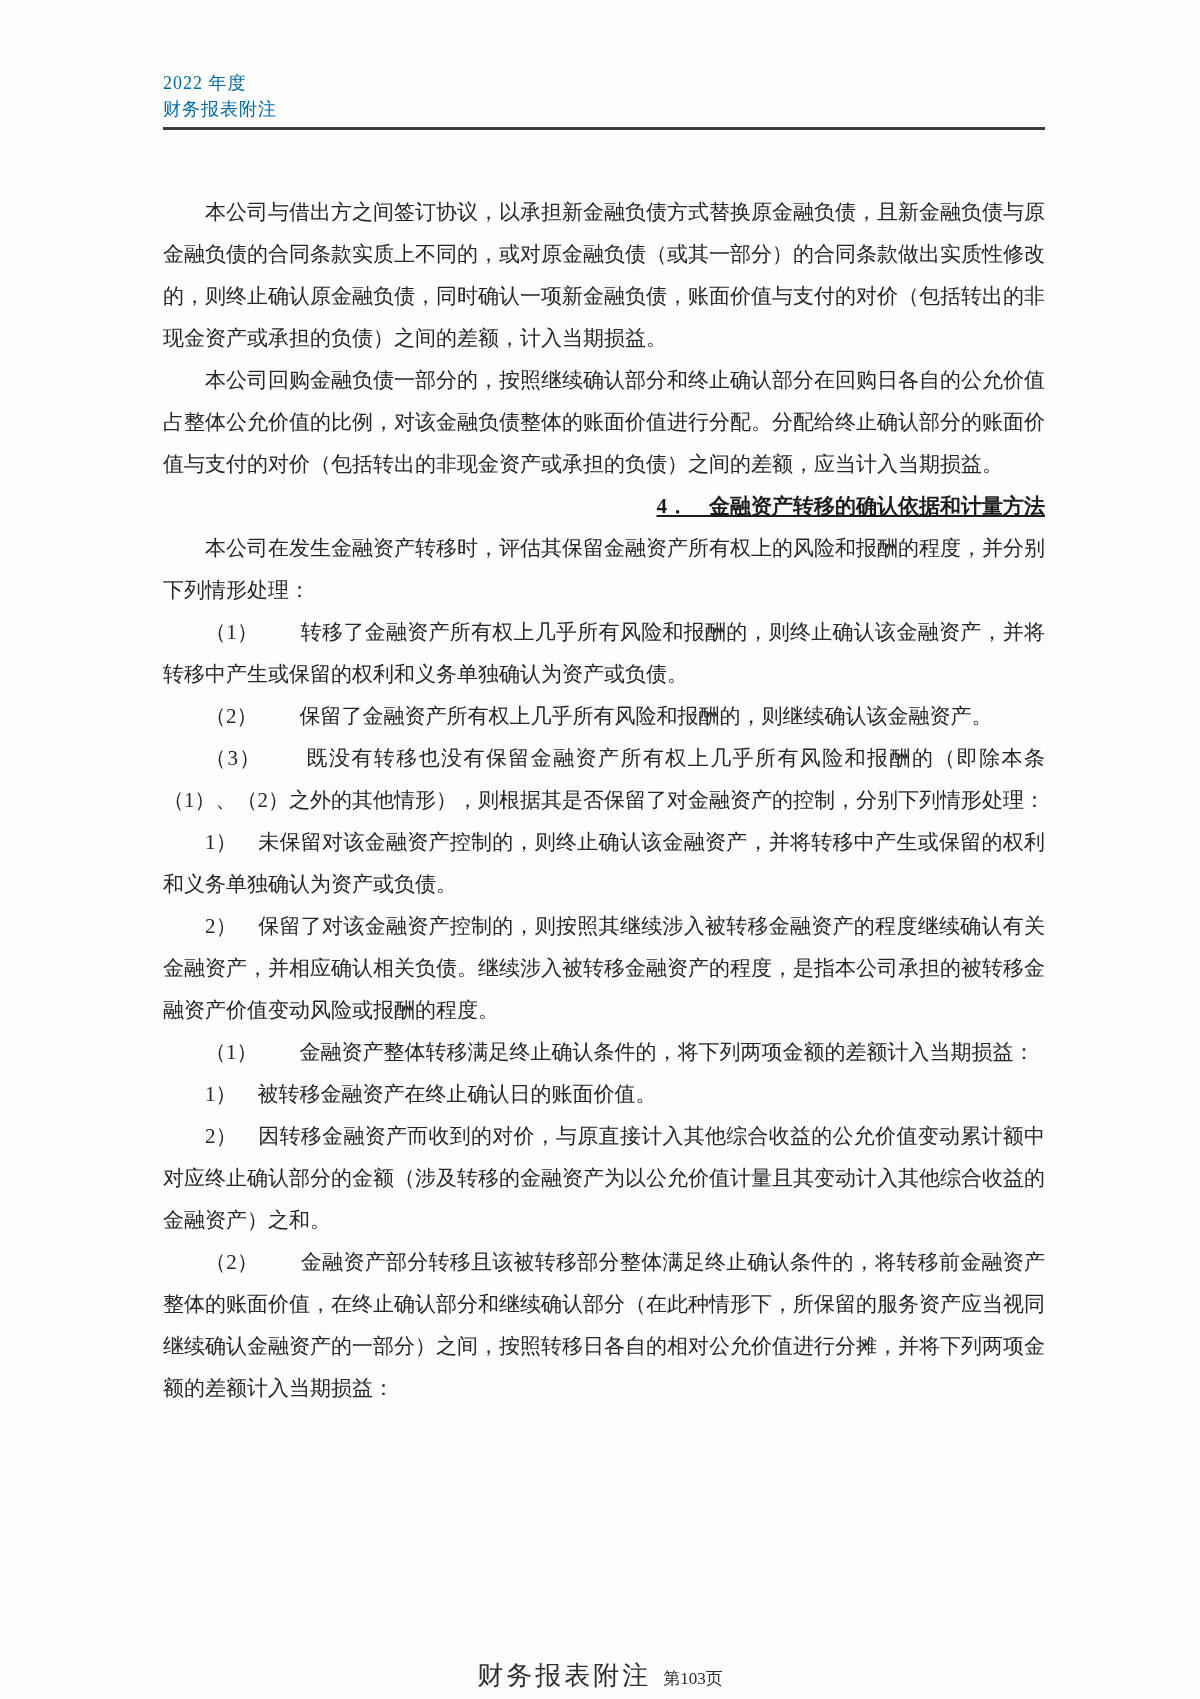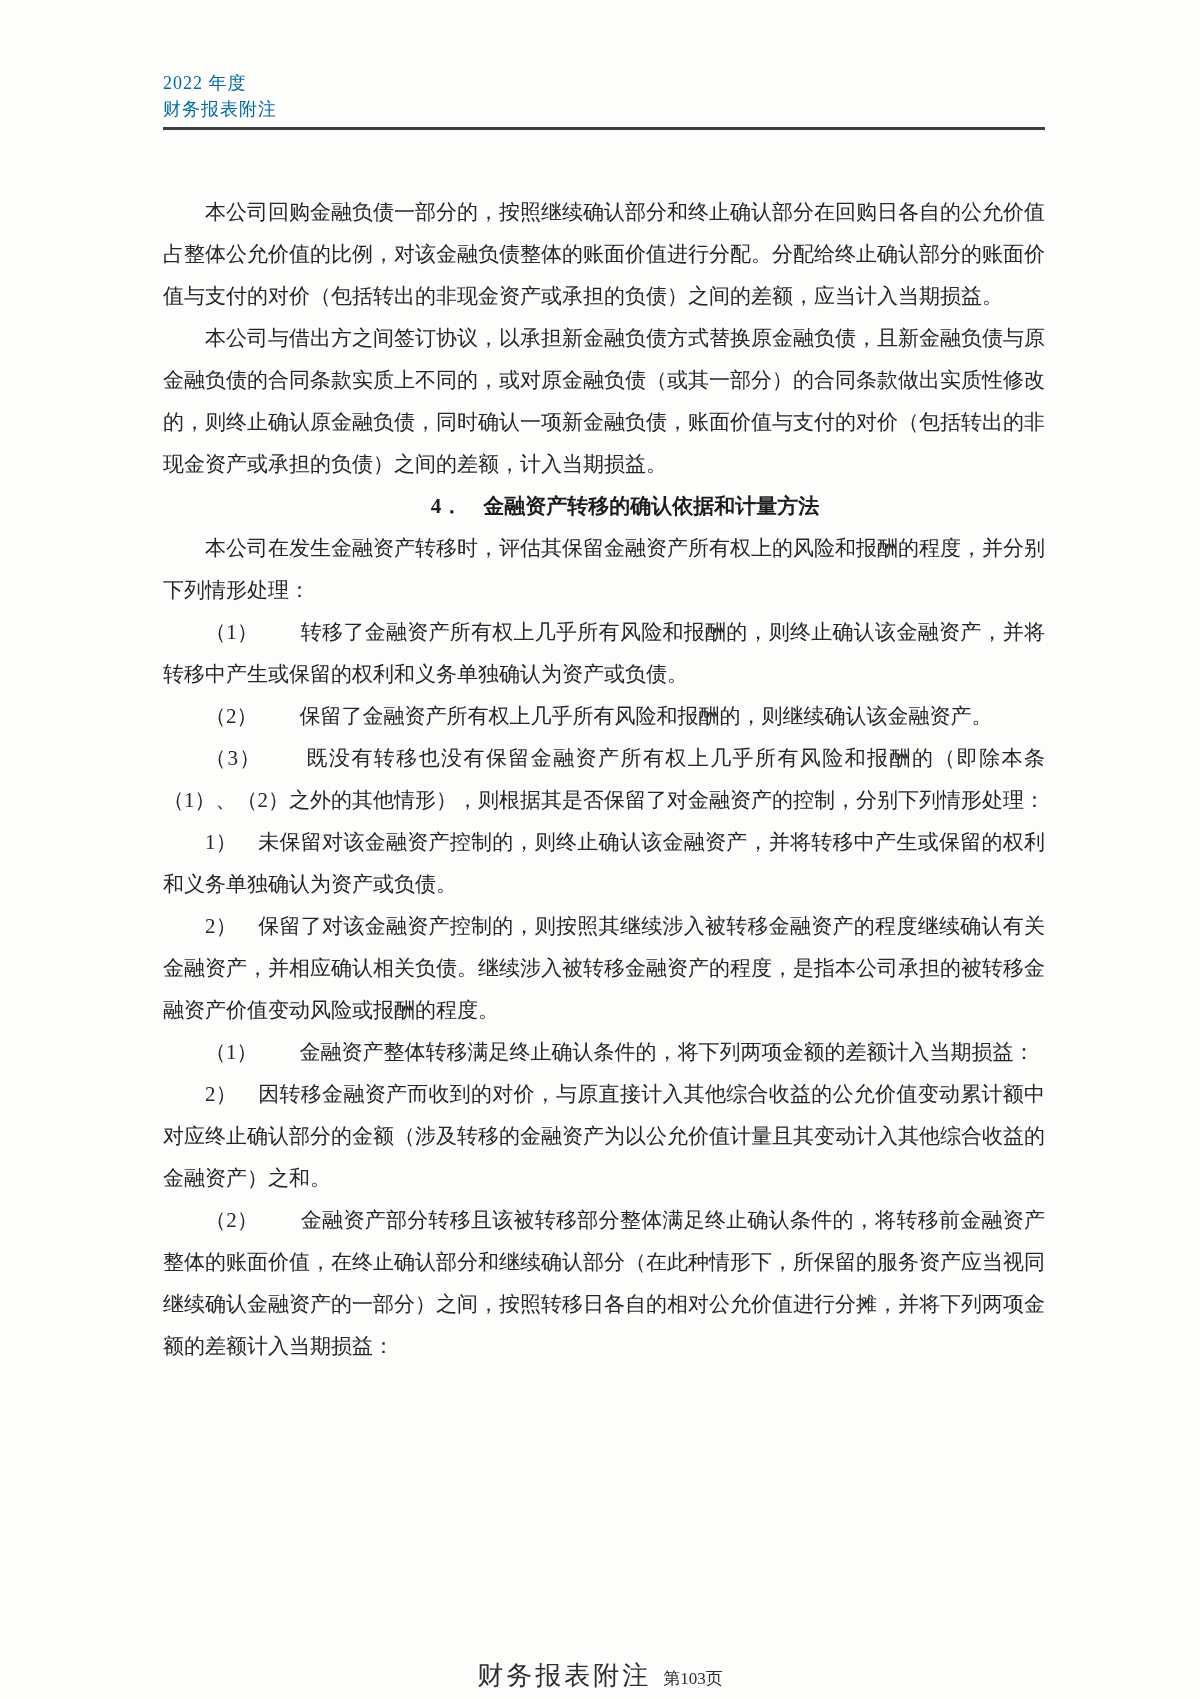--- a/index.html
+++ b/index.html
@@ -43,22 +43,23 @@
   }
   .doc-body p.para {
     margin: 0;
     text-align: justify;
     text-indent: 2em;
     line-height: 42px;
     color: #262626;
   }
   .doc-body p.heading {
     font-weight: bold;
-    text-align: center;
+    text-align: right;
     color: #1c1c1c;
+    text-decoration: underline;
   }
   .footer {
     position: absolute;
     left: 0;
     right: 0;
     top: 1658px;
     text-align: center;
     white-space: nowrap;
   }
   .footer-title {
@@ -77,30 +78,31 @@
 
 <div class="page">
 
   <header class="header">
     <div class="hdr-line">2022 年度</div>
     <div class="hdr-line">财务报表附注</div>
     <div class="hdr-rule"></div>
   </header>
 
   <main class="doc-body" id="paragraphs">
+      <p class="para">本公司与借出方之间签订协议，以承担新金融负债方式替换原金融负债，且新金融负债与原金融负债的合同条款实质上不同的，或对原金融负债（或其一部分）的合同条款做出实质性修改的，则终止确认原金融负债，同时确认一项新金融负债，账面价值与支付的对价（包括转出的非现金资产或承担的负债）之间的差额，计入当期损益。</p>
       <p class="para">本公司回购金融负债一部分的，按照继续确认部分和终止确认部分在回购日各自的公允价值占整体公允价值的比例，对该金融负债整体的账面价值进行分配。分配给终止确认部分的账面价值与支付的对价（包括转出的非现金资产或承担的负债）之间的差额，应当计入当期损益。</p>
-      <p class="para">本公司与借出方之间签订协议，以承担新金融负债方式替换原金融负债，且新金融负债与原金融负债的合同条款实质上不同的，或对原金融负债（或其一部分）的合同条款做出实质性修改的，则终止确认原金融负债，同时确认一项新金融负债，账面价值与支付的对价（包括转出的非现金资产或承担的负债）之间的差额，计入当期损益。</p>
       <p class="para heading">4．　金融资产转移的确认依据和计量方法</p>
       <p class="para">本公司在发生金融资产转移时，评估其保留金融资产所有权上的风险和报酬的程度，并分别下列情形处理：</p>
       <p class="para">（1）　　转移了金融资产所有权上几乎所有风险和报酬的，则终止确认该金融资产，并将转移中产生或保留的权利和义务单独确认为资产或负债。</p>
       <p class="para">（2）　　保留了金融资产所有权上几乎所有风险和报酬的，则继续确认该金融资产。</p>
       <p class="para">（3）　　既没有转移也没有保留金融资产所有权上几乎所有风险和报酬的（即除本条（1）、（2）之外的其他情形），则根据其是否保留了对金融资产的控制，分别下列情形处理：</p>
       <p class="para">1）　未保留对该金融资产控制的，则终止确认该金融资产，并将转移中产生或保留的权利和义务单独确认为资产或负债。</p>
       <p class="para">2）　保留了对该金融资产控制的，则按照其继续涉入被转移金融资产的程度继续确认有关金融资产，并相应确认相关负债。继续涉入被转移金融资产的程度，是指本公司承担的被转移金融资产价值变动风险或报酬的程度。</p>
       <p class="para">（1）　　金融资产整体转移满足终止确认条件的，将下列两项金额的差额计入当期损益：</p>
+      <p class="para">1）　被转移金融资产在终止确认日的账面价值。</p>
       <p class="para">2）　因转移金融资产而收到的对价，与原直接计入其他综合收益的公允价值变动累计额中对应终止确认部分的金额（涉及转移的金融资产为以公允价值计量且其变动计入其他综合收益的金融资产）之和。</p>
       <p class="para">（2）　　金融资产部分转移且该被转移部分整体满足终止确认条件的，将转移前金融资产整体的账面价值，在终止确认部分和继续确认部分（在此种情形下，所保留的服务资产应当视同继续确认金融资产的一部分）之间，按照转移日各自的相对公允价值进行分摊，并将下列两项金额的差额计入当期损益：</p>
     </main>
 
   <footer class="footer">
     <span class="footer-title">财务报表附注</span><span class="footer-page">第103页</span>
   </footer>
 
 </div>
 

